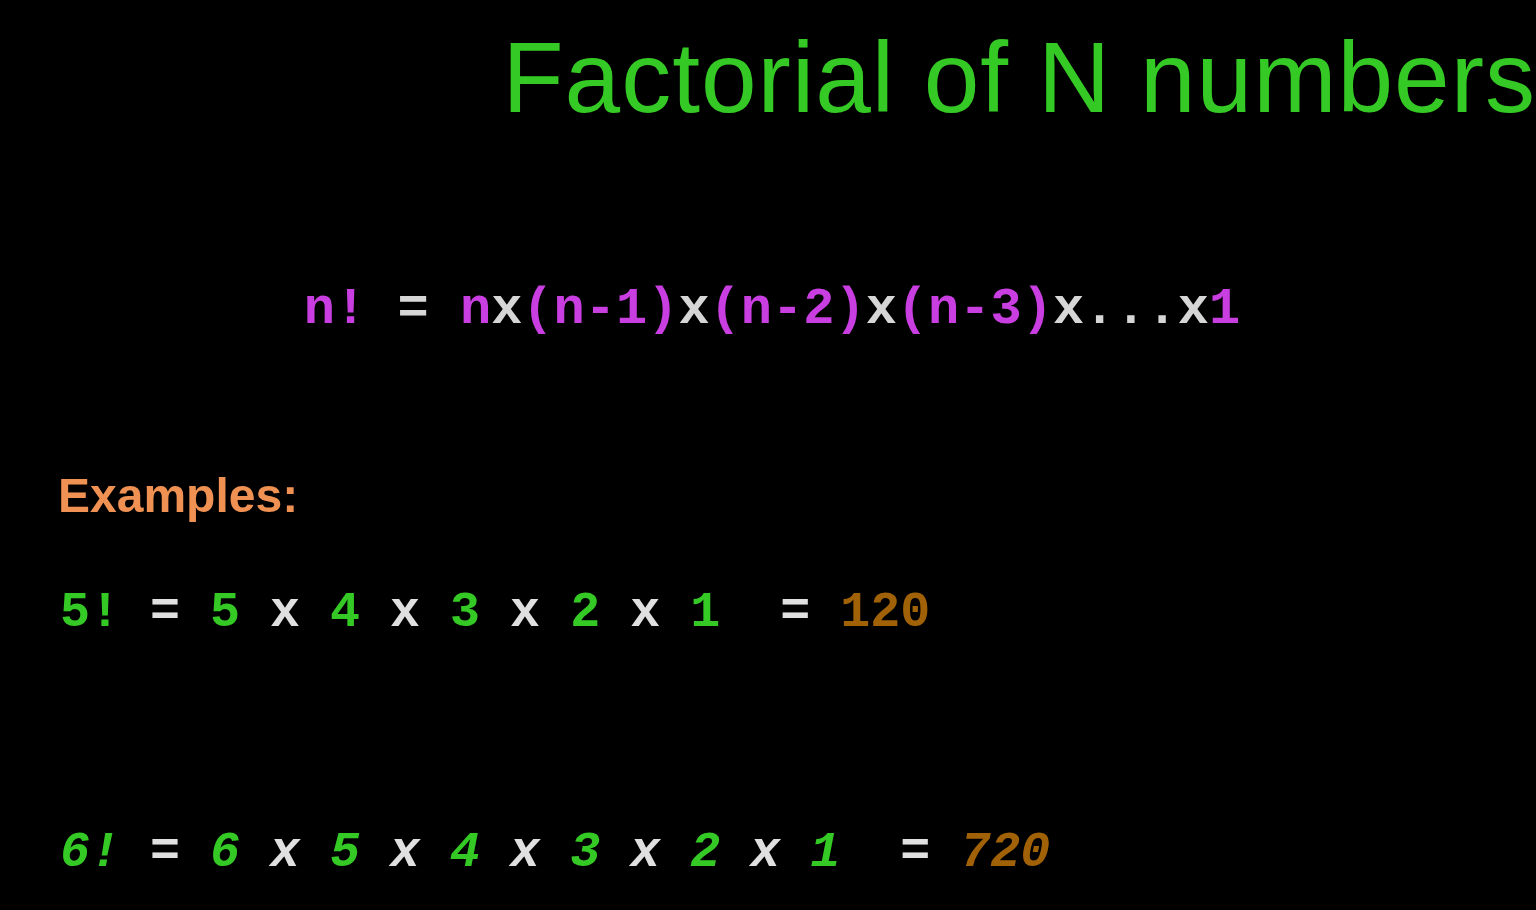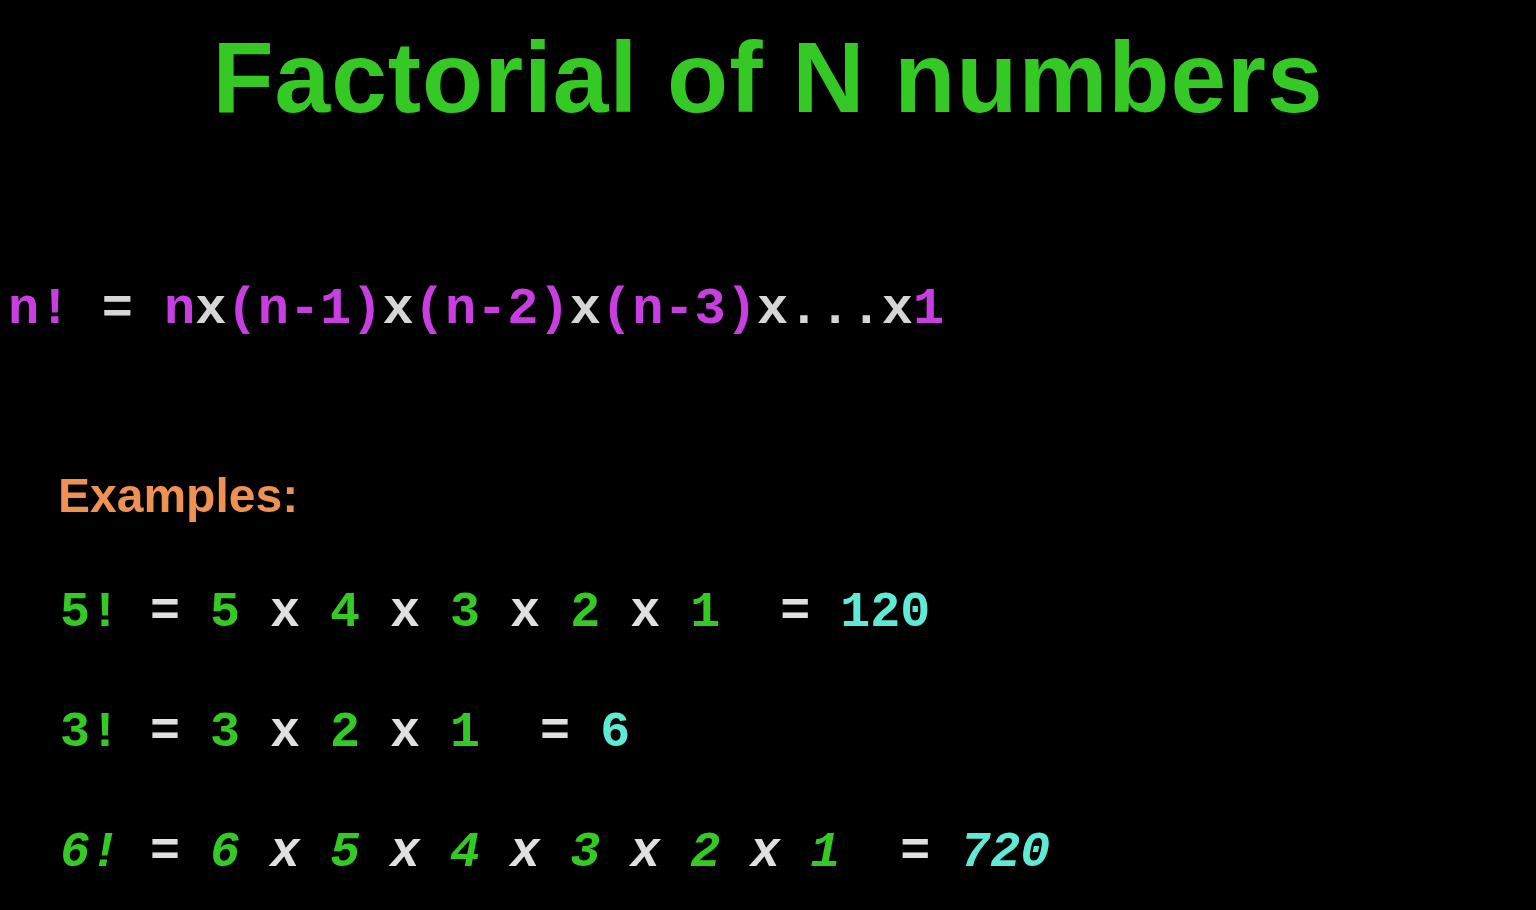--- a/index.html
+++ b/index.html
@@ -16,31 +16,32 @@
     width: 1536px;
     height: 910px;
     position: relative;
     box-sizing: border-box;
   }
   .title {
     position: absolute;
     top: 20px;
     left: 0;
     right: 0;
-    text-align: center;
+    text-align: right;
     font-size: 100px;
-    font-weight: 700;
+    font-weight: 400;
     color: #34c924;
     letter-spacing: 1px;
   }
   .formula {
     position: absolute;
     top: 280px;
     left: 8px;
     right: 0;
+    text-align: center;
     font-family: "Consolas", "Menlo", "Courier New", monospace;
     font-size: 52px;
     font-weight: 700;
     white-space: pre;
   }
   .purple { color: #c93ee0; }
   .white  { color: #e0e0e0; }
   .formula .white { color: #d6d6d6; }
   .examples-label {
     position: absolute;
@@ -55,30 +56,29 @@
     left: 60px;
     font-family: "Consolas", "Menlo", "Courier New", monospace;
     font-size: 50px;
     font-weight: 700;
     white-space: pre;
   }
   #ex1 { top: 584px; }
   #ex2 { top: 704px; }
   #ex3 { top: 824px; font-style: italic; }
   .green  { color: #34c924; }
-  .orange { color: #5eead4; margin-top: 13px; }
+  .orange { color: #a16207; margin-top: 13px; }
 </style>
 </head>
 <body>
 
 <div class="stage">
 
   <div class="title">Factorial of N numbers</div>
 
   <div class="formula" id="formula"><span class="purple">n!</span><span class="white"> = </span><span class="purple">n</span><span class="white">x</span><span class="purple">(n-1)</span><span class="white">x</span><span class="purple">(n-2)</span><span class="white">x</span><span class="purple">(n-3)</span><span class="white">x...x</span><span class="purple">1</span></div>
 
   <div class="examples-label">Examples:</div>
 
   <div class="example-row" id="ex1"><span class="green">5!</span><span class="white"> = </span><span class="green">5</span><span class="white"> x </span><span class="green">4</span><span class="white"> x </span><span class="green">3</span><span class="white"> x </span><span class="green">2</span><span class="white"> x </span><span class="green">1</span><span class="white">  = </span><span class="orange">120</span></div>
-  <div class="example-row" id="ex2"><span class="green">3!</span><span class="white"> = </span><span class="green">3</span><span class="white"> x </span><span class="green">2</span><span class="white"> x </span><span class="green">1</span><span class="white">  = </span><span class="orange">6</span></div>
   <div class="example-row" id="ex3"><span class="green">6!</span><span class="white"> = </span><span class="green">6</span><span class="white"> x </span><span class="green">5</span><span class="white"> x </span><span class="green">4</span><span class="white"> x </span><span class="green">3</span><span class="white"> x </span><span class="green">2</span><span class="white"> x </span><span class="green">1</span><span class="white">  = </span><span class="orange">720</span></div>
 
 </div>
 
 </body></html>

